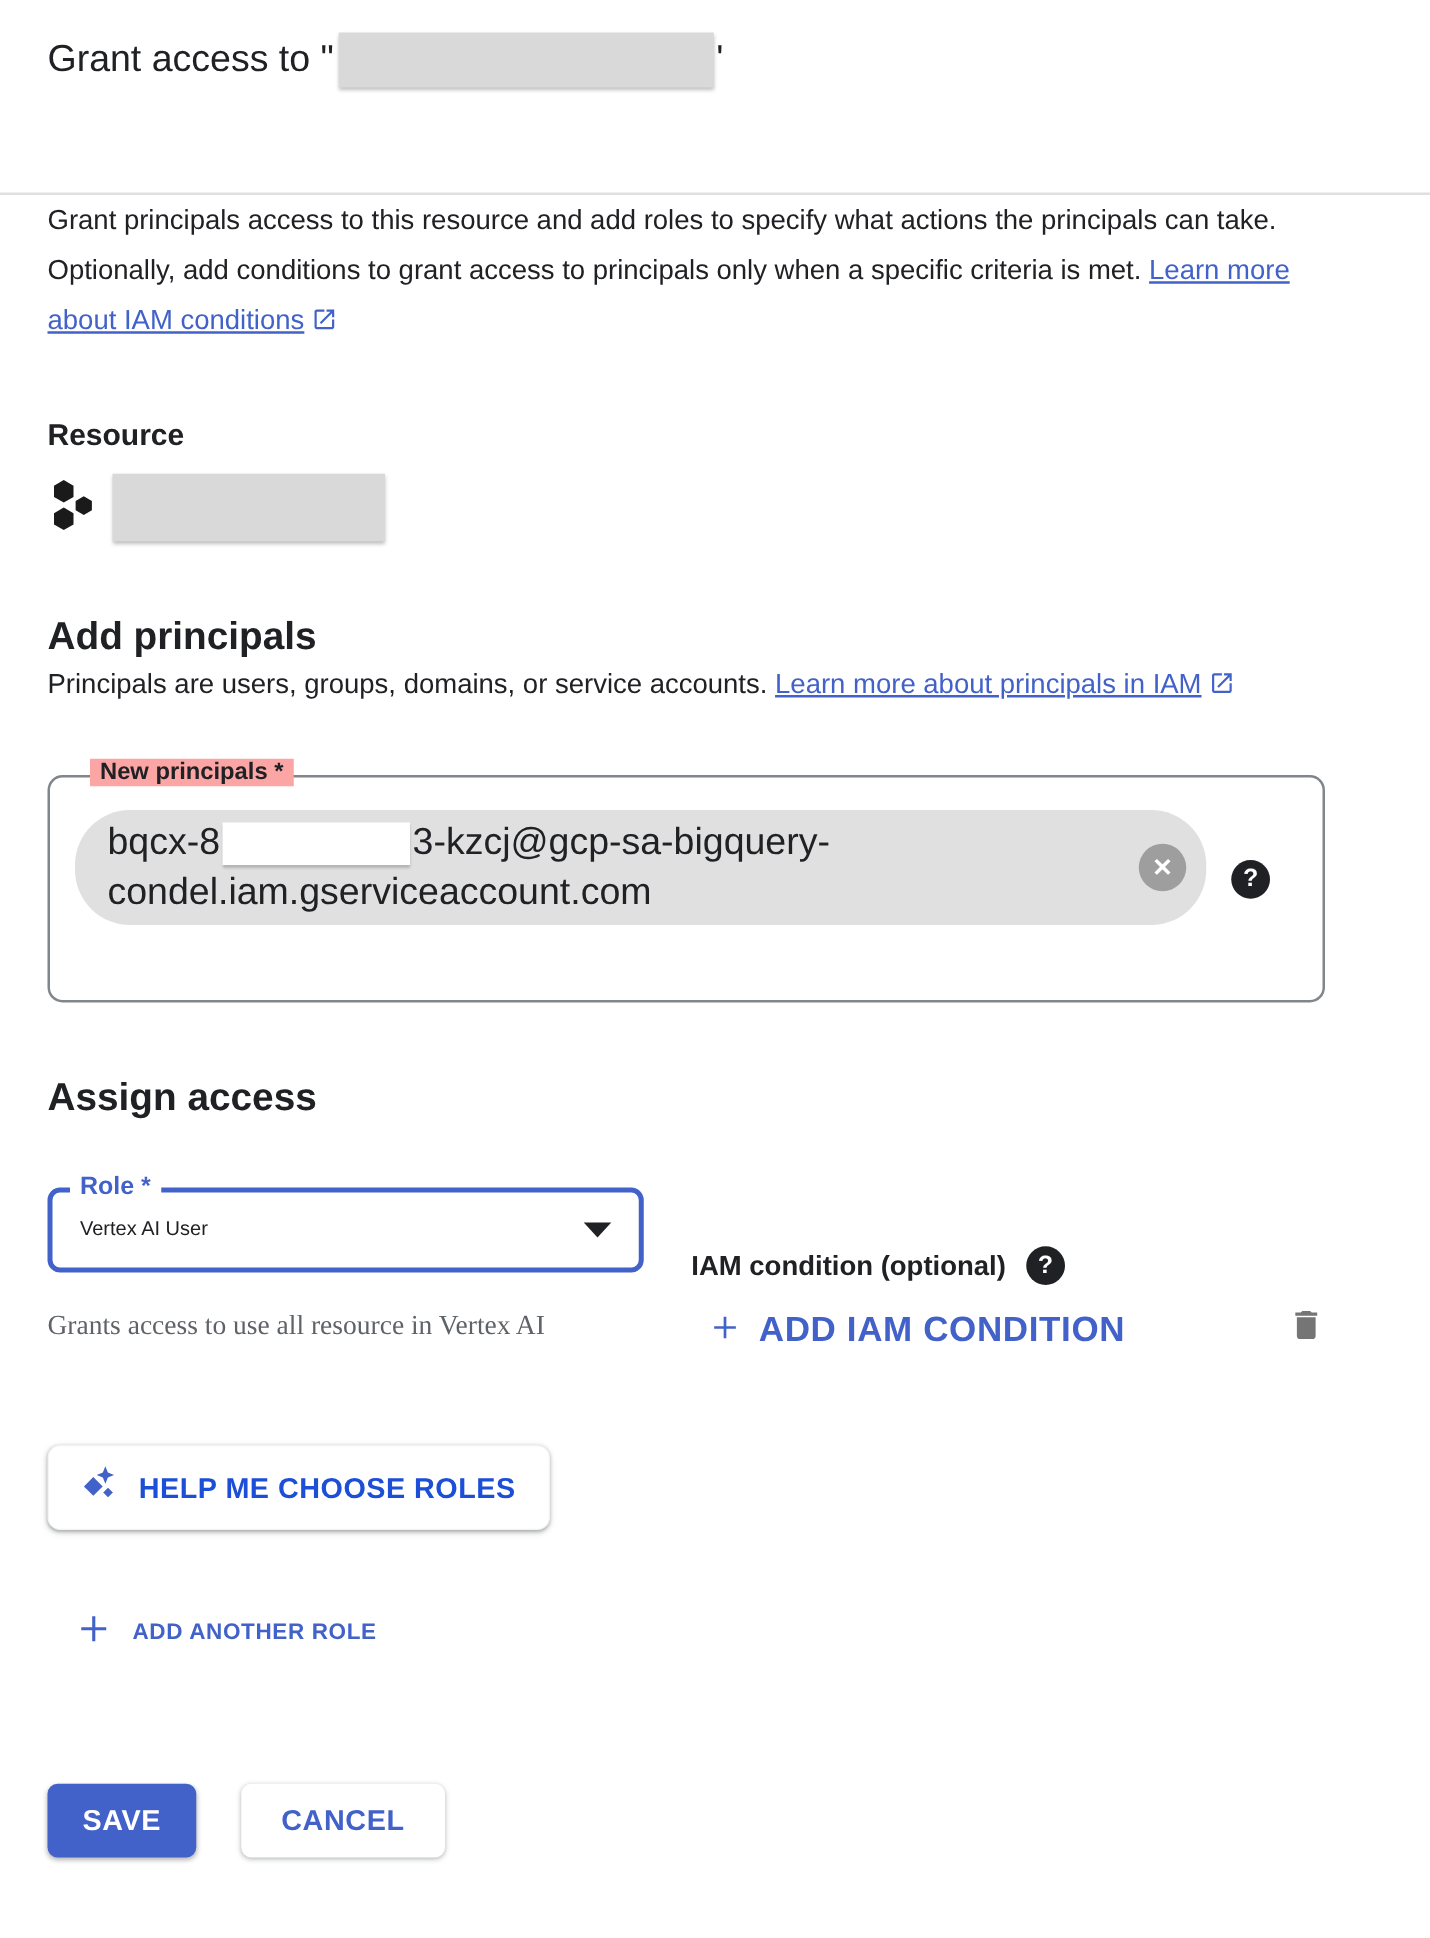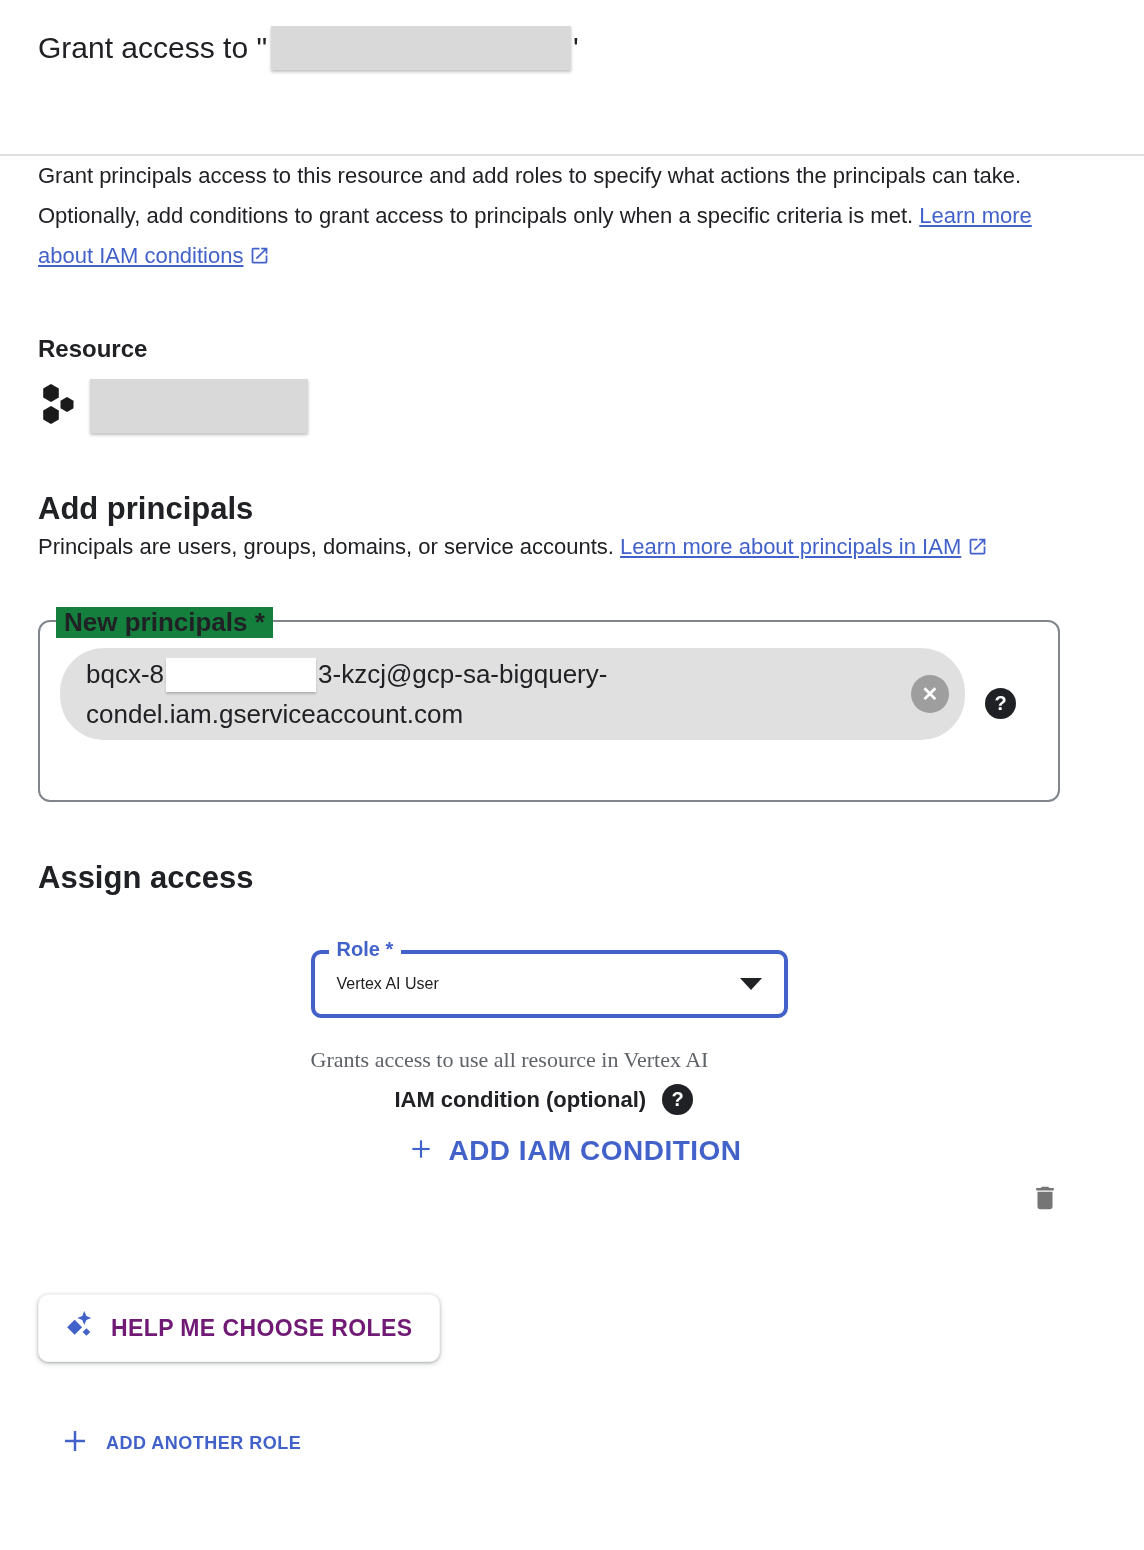--- a/index.html
+++ b/index.html
@@ -38,46 +38,46 @@
     box-shadow:0 2px 3px rgba(0,0,0,.25);
   }
 
   
   .principals-field {
     position:relative; margin-top:50px;
     border:2px solid #80868b; border-radius:12px;
     padding:26px 20px 60px 20px; min-height:150px;
   }
   .field-label {
-    position:absolute; top:-15px; left:16px; background:#15803d; padding:0 8px;
-    font-size:26px; font-weight:700; color:#202124;
+    position:absolute; top:-15px; left:32px; background:#fca5a5; padding:0 8px;
+    font-size:19px; font-weight:700; color:#202124;
   }
   .chip-row { display:flex; align-items:center; }
   .chip {
     display:flex; align-items:center; background:#e0e0e0; border-radius:44px;
     padding:6px 16px 6px 26px; width:905px;
   }
-  .chip-text { font-size:26px; line-height:40px; color:#202124; flex:1; word-break:break-all; }
+  .chip-text { font-size:30px; line-height:40px; color:#202124; flex:1; word-break:break-all; }
   .redact-chip {
     display:inline-block; width:150px; height:34px; background:#fff;
     box-shadow:0 2px 2px rgba(0,0,0,.2); vertical-align:-9px; margin:0 2px;
   }
   .chip-close {
     flex:none; width:38px; height:38px; border-radius:50%; background:#9e9e9e;
     color:#fff; font-size:20px; font-weight:700; display:flex; align-items:center;
     justify-content:center; margin-left:14px; cursor:pointer; border:none;
   }
   .help-circle {
     flex:none; width:31px; height:31px; border-radius:50%; background:#202124;
     color:#fff; font-size:20px; font-weight:700; display:flex; align-items:center;
     justify-content:center; margin-left:20px; margin-top:18px; cursor:pointer;
   }
 
   
-  .role-grid { display:flex; align-items:center; margin-top:54px;flex-direction:column; }
+  .role-grid { display:flex; align-items:flex-end; margin-top:54px; }
   .role-col { width:477px; flex:none; }
   .role-select {
     position:relative; border:4px solid #4262c9; border-radius:10px;
     height:68px; display:flex; align-items:center; padding:0 22px; cursor:pointer;
   }
   .role-label {
     position:absolute; top:-16px; left:14px; background:#fff; padding:0 8px;
     font-size:20px; font-weight:700; color:#4262c9;
   }
   .role-value { font-size:16px; flex:1; }
@@ -96,21 +96,21 @@
     color:#4262c9; cursor:pointer;
   }
   .add-link-row .add-label { font-size:28px; font-weight:700; letter-spacing:.5px; margin-left:14px; }
   .trash-btn { margin-left:auto; margin-top:14px; background:none; border:none; cursor:pointer; padding:0; }
 
   
   .help-roles-btn {
     margin-top:76px; display:inline-flex; align-items:center; background:#fff;
     border:1px solid #f1f3f4; border-radius:10px; padding:15px 26px;
     box-shadow:0 1px 3px rgba(60,64,67,.35), 0 2px 6px rgba(60,64,67,.15);
-    color:#701a75; font-size:23px; font-weight:700; letter-spacing:.4px; cursor:pointer;
+    color:#1d4ed8; font-size:23px; font-weight:700; letter-spacing:.4px; cursor:pointer;
   }
   .help-roles-btn .sparkle { margin-right:16px; }
 
   .add-another-role {
     display:inline-flex; align-items:center; margin:64px 0 0 22px;
     color:#4262c9; cursor:pointer;
   }
   .add-another-role .add-label { font-size:18px; font-weight:700; letter-spacing:.5px; margin-left:16px; }
 
   .footer { display:flex; align-items:center; margin-top:104px; }

